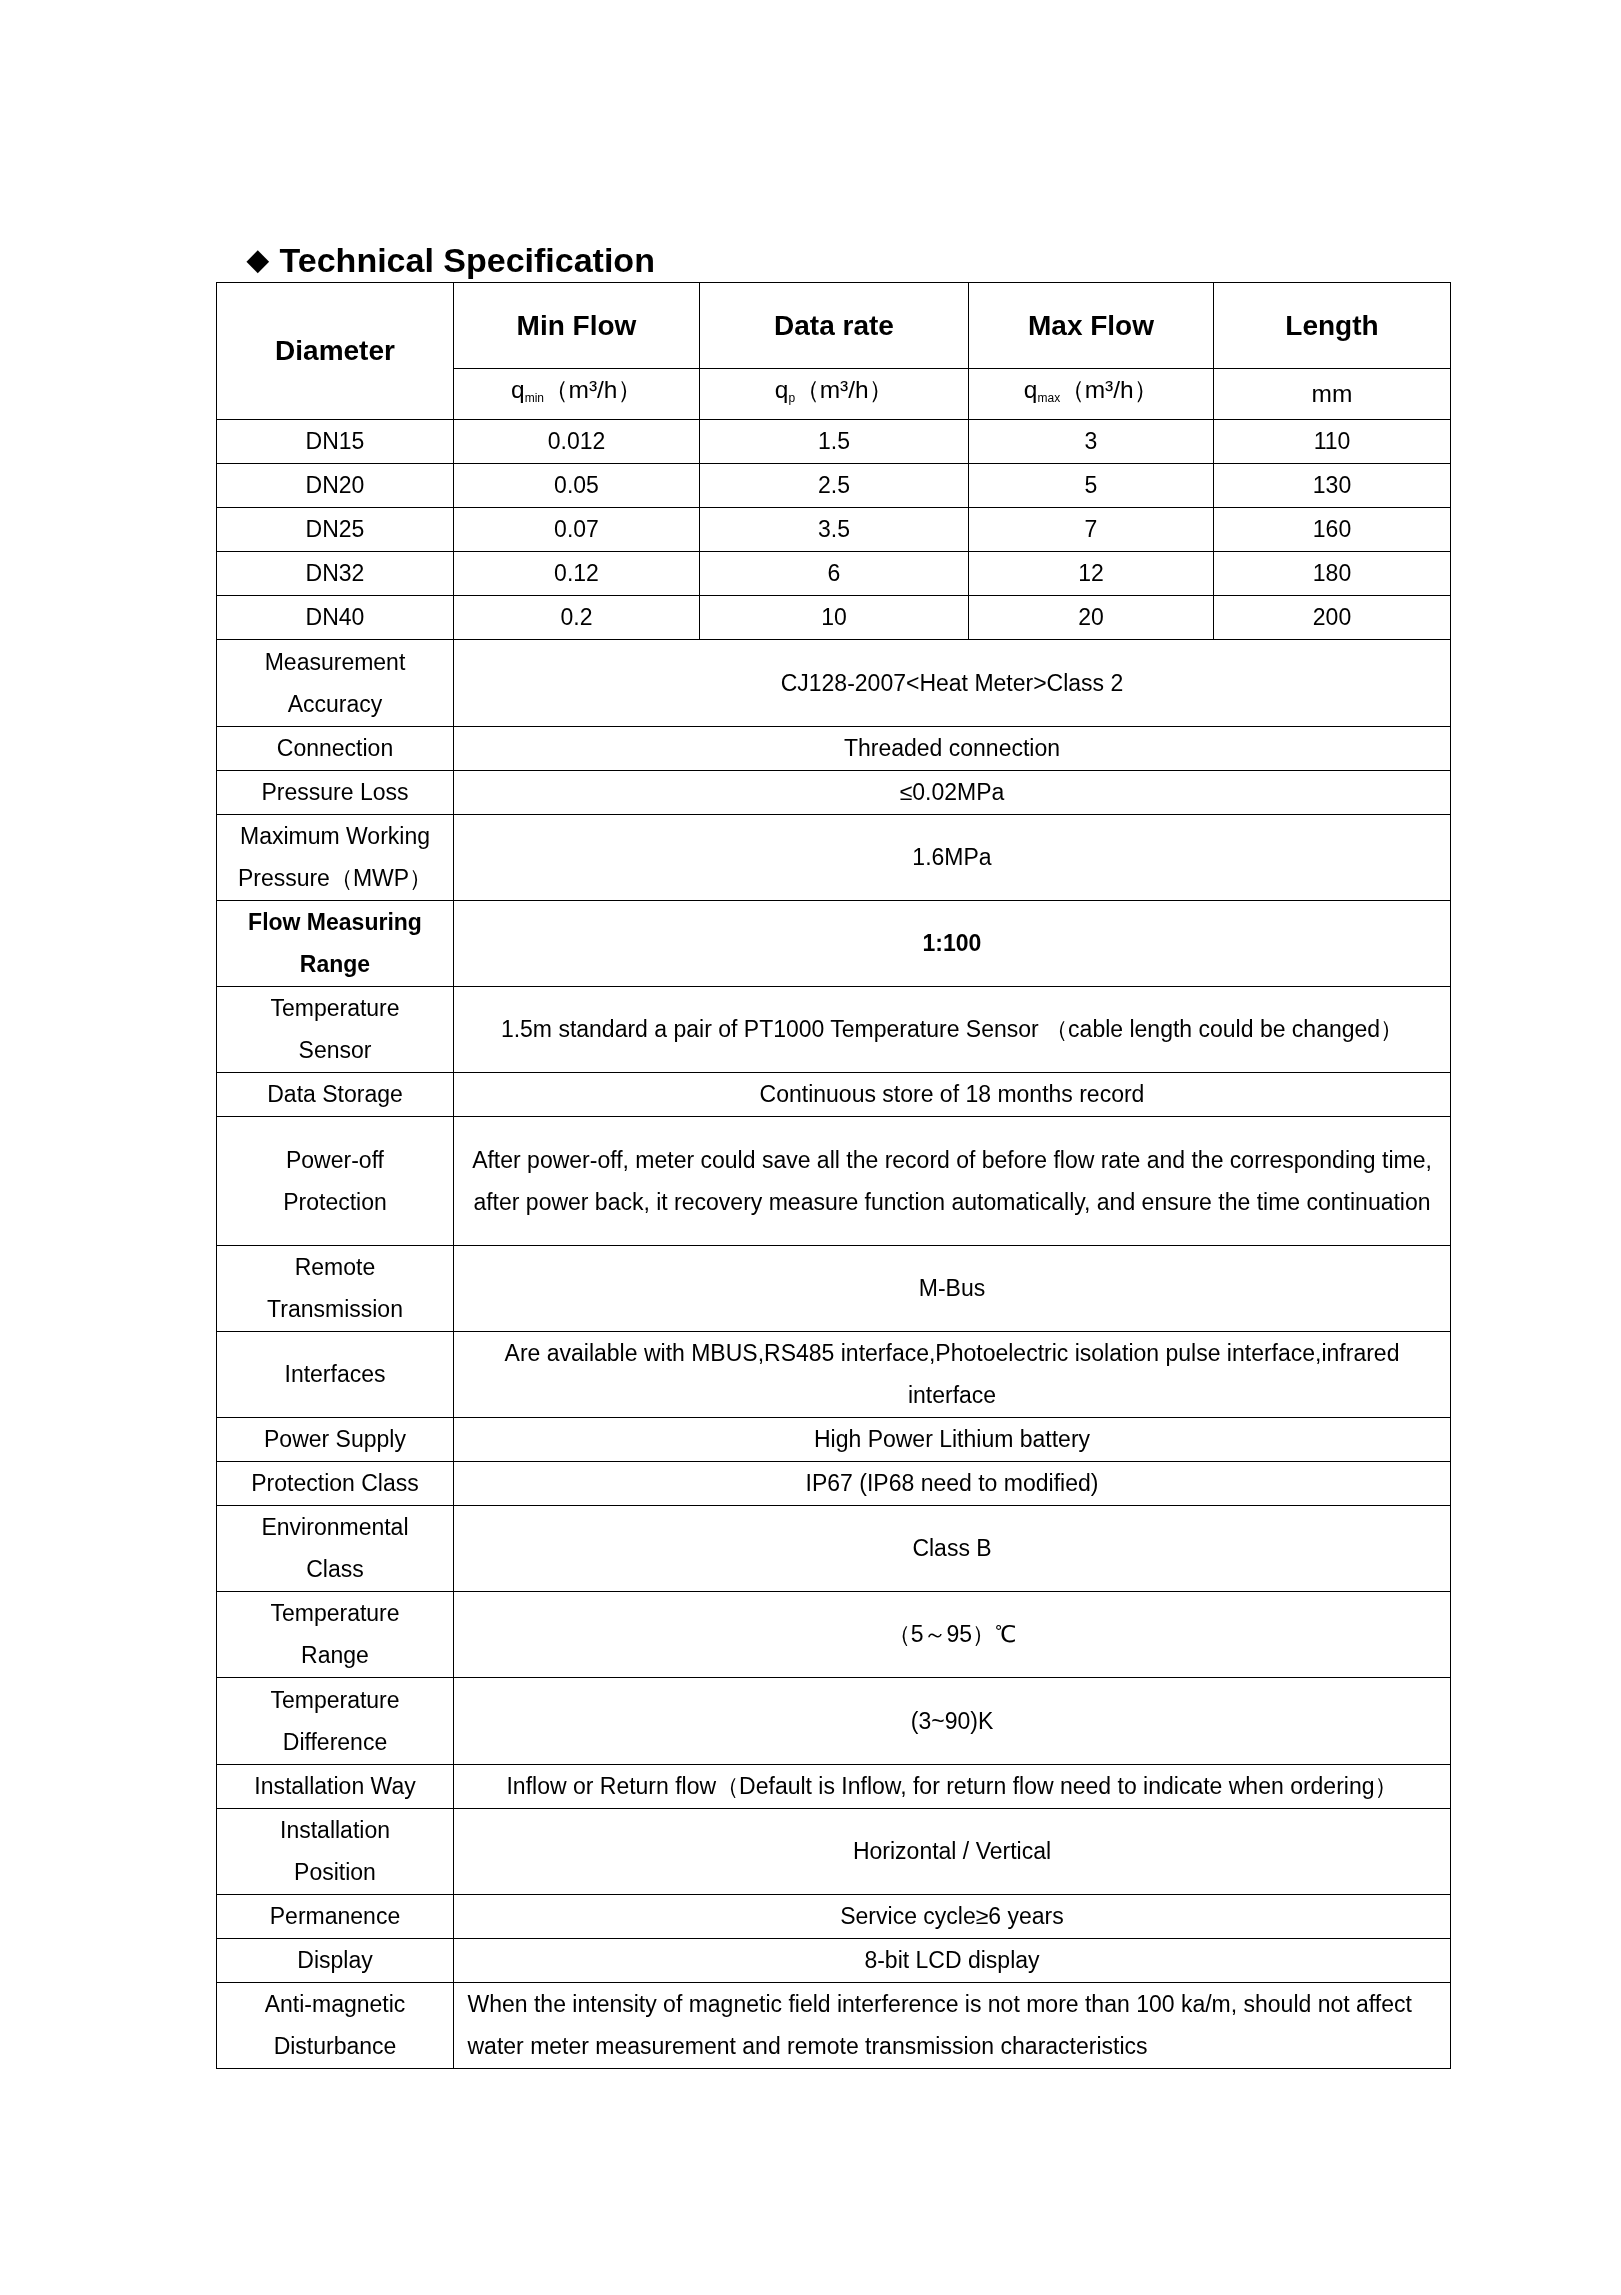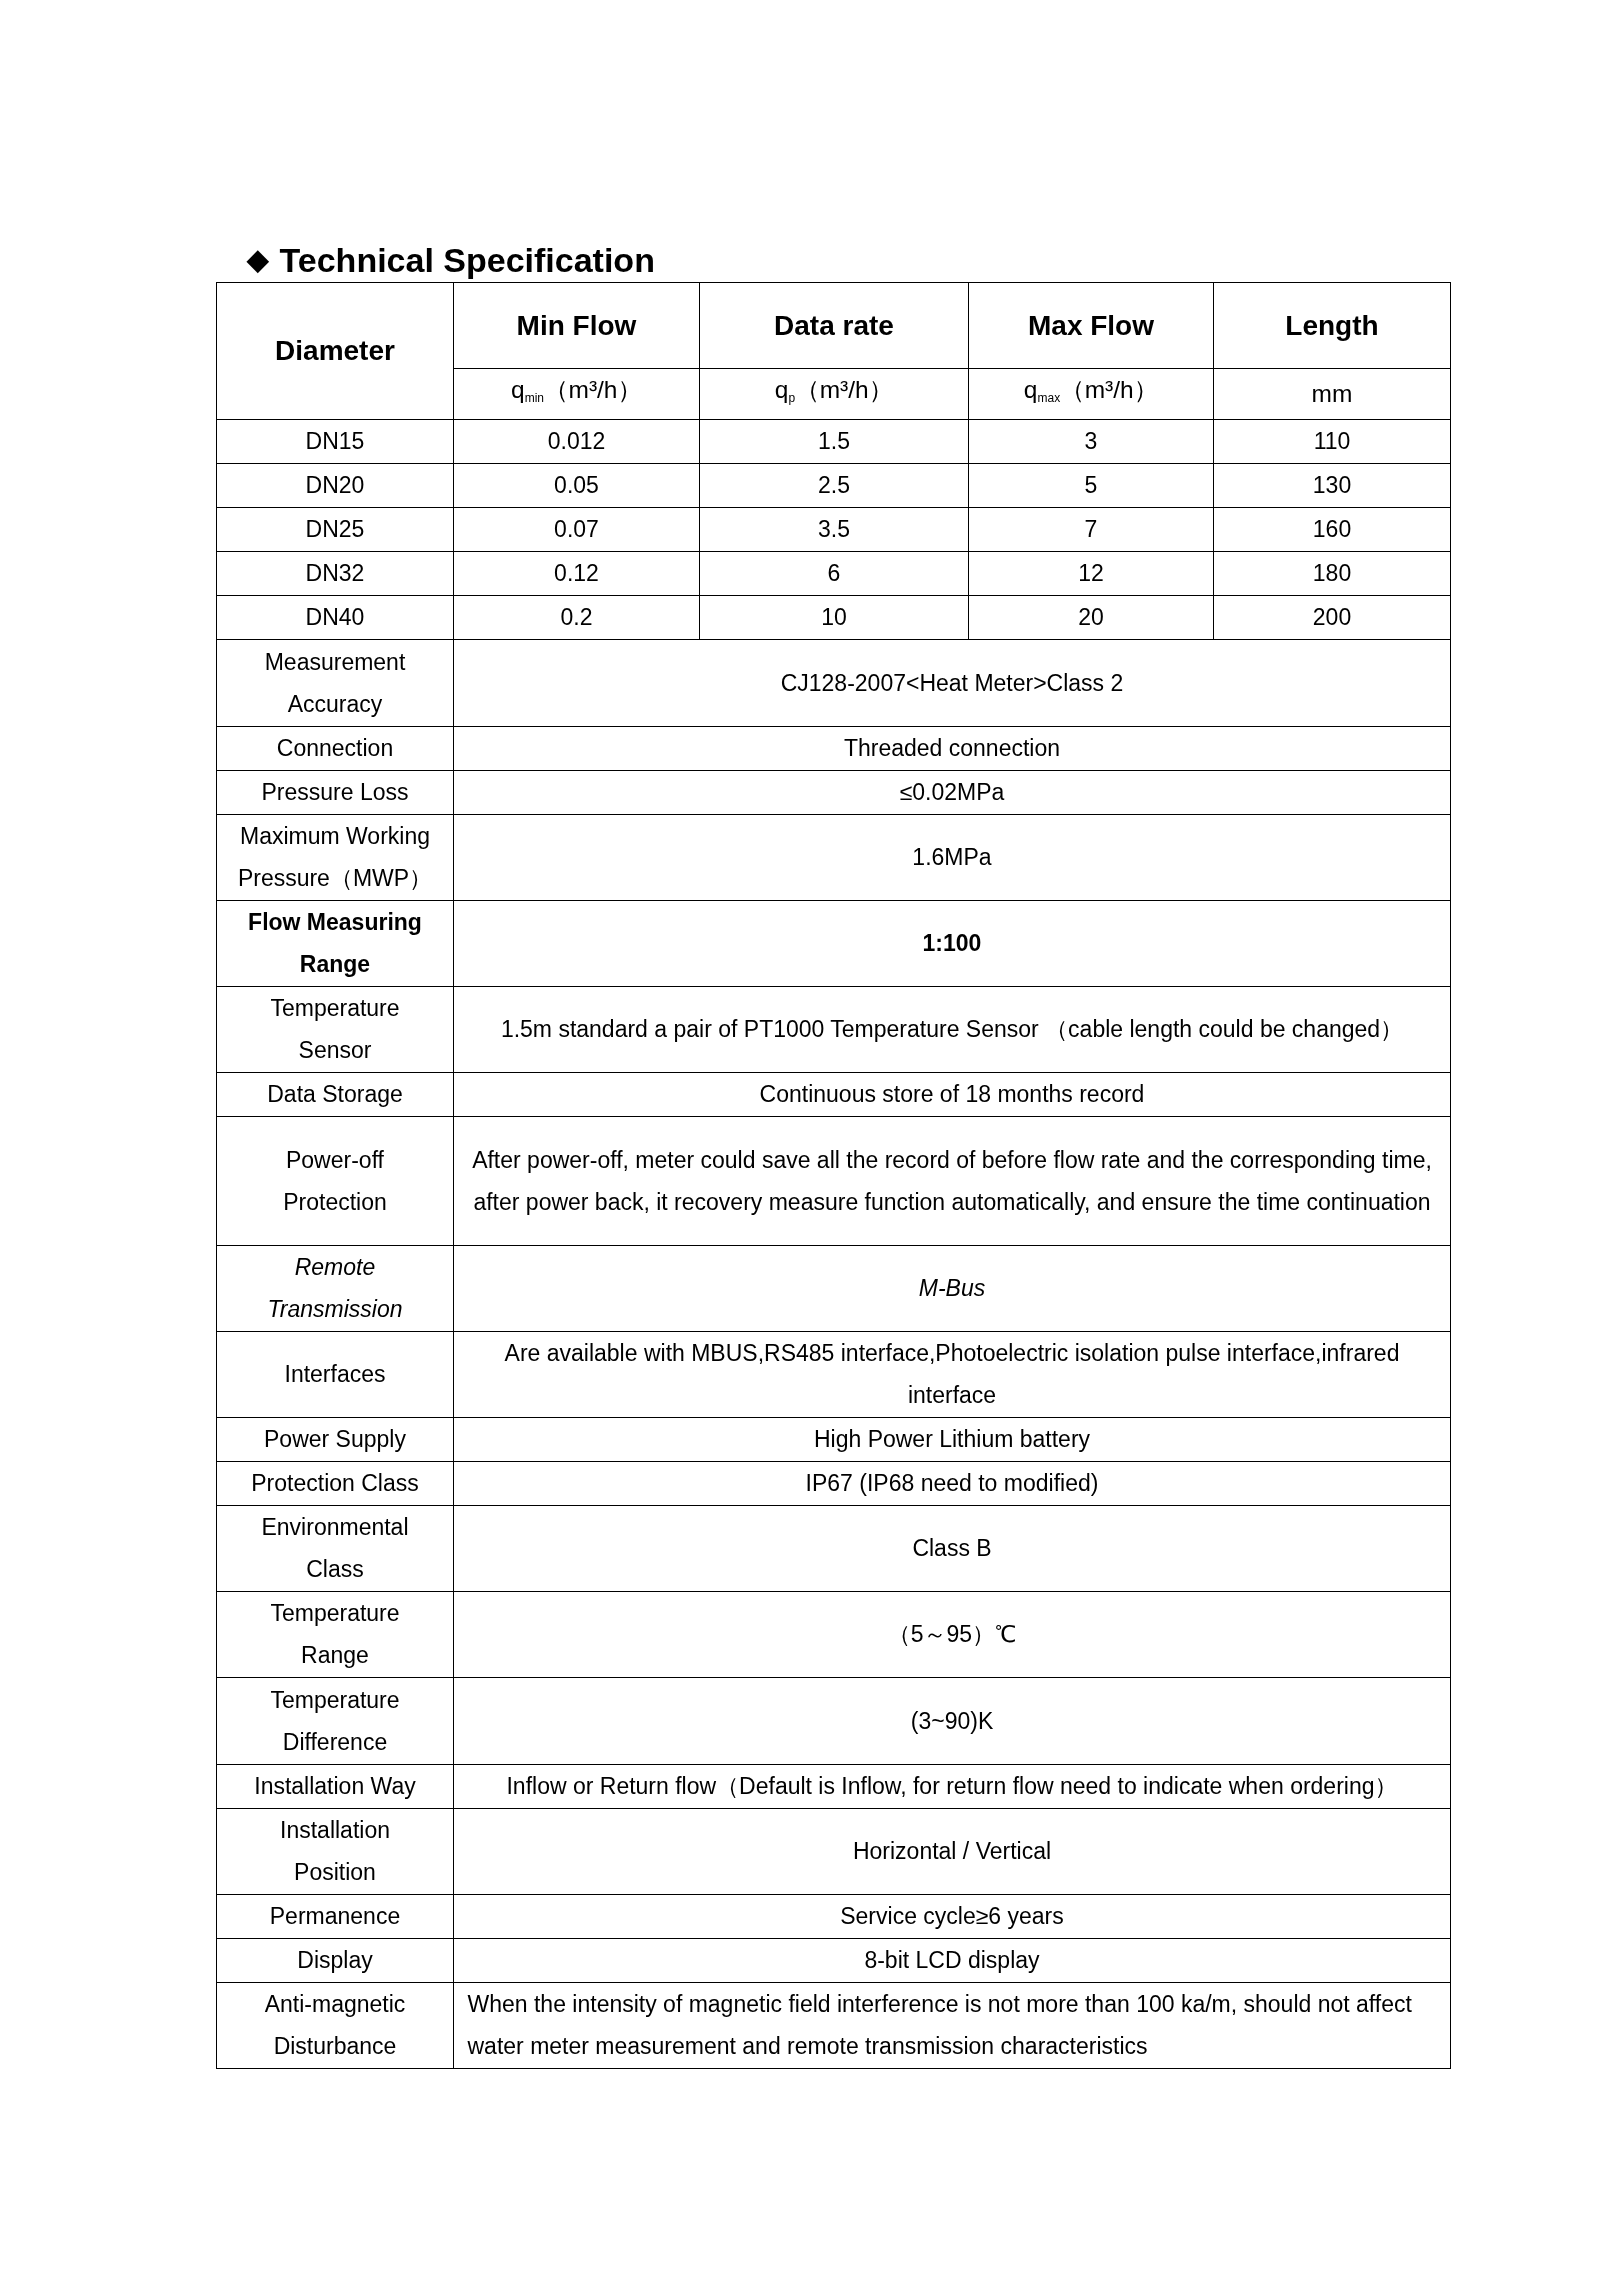--- a/index.html
+++ b/index.html
@@ -129,21 +129,21 @@
         </td>
         <td colspan="4">Continuous store of 18 months record</td>
       </tr>
       <tr style="height: 129px;">
         <td>
           <div>Power-off</div>
           <div>Protection</div>
         </td>
         <td colspan="4">After power-off, meter could save all the record of before flow rate and the corresponding time, after power back, it recovery measure function automatically, and ensure the time continuation</td>
       </tr>
-      <tr style="height: 86px; font-style: italic;">
+      <tr style="height: 86px;">
         <td>
           <div>Remote</div>
           <div>Transmission</div>
         </td>
         <td colspan="4">M-Bus</td>
       </tr>
       <tr style="height: 86px;">
         <td>
           <div>Interfaces</div>
         </td>

